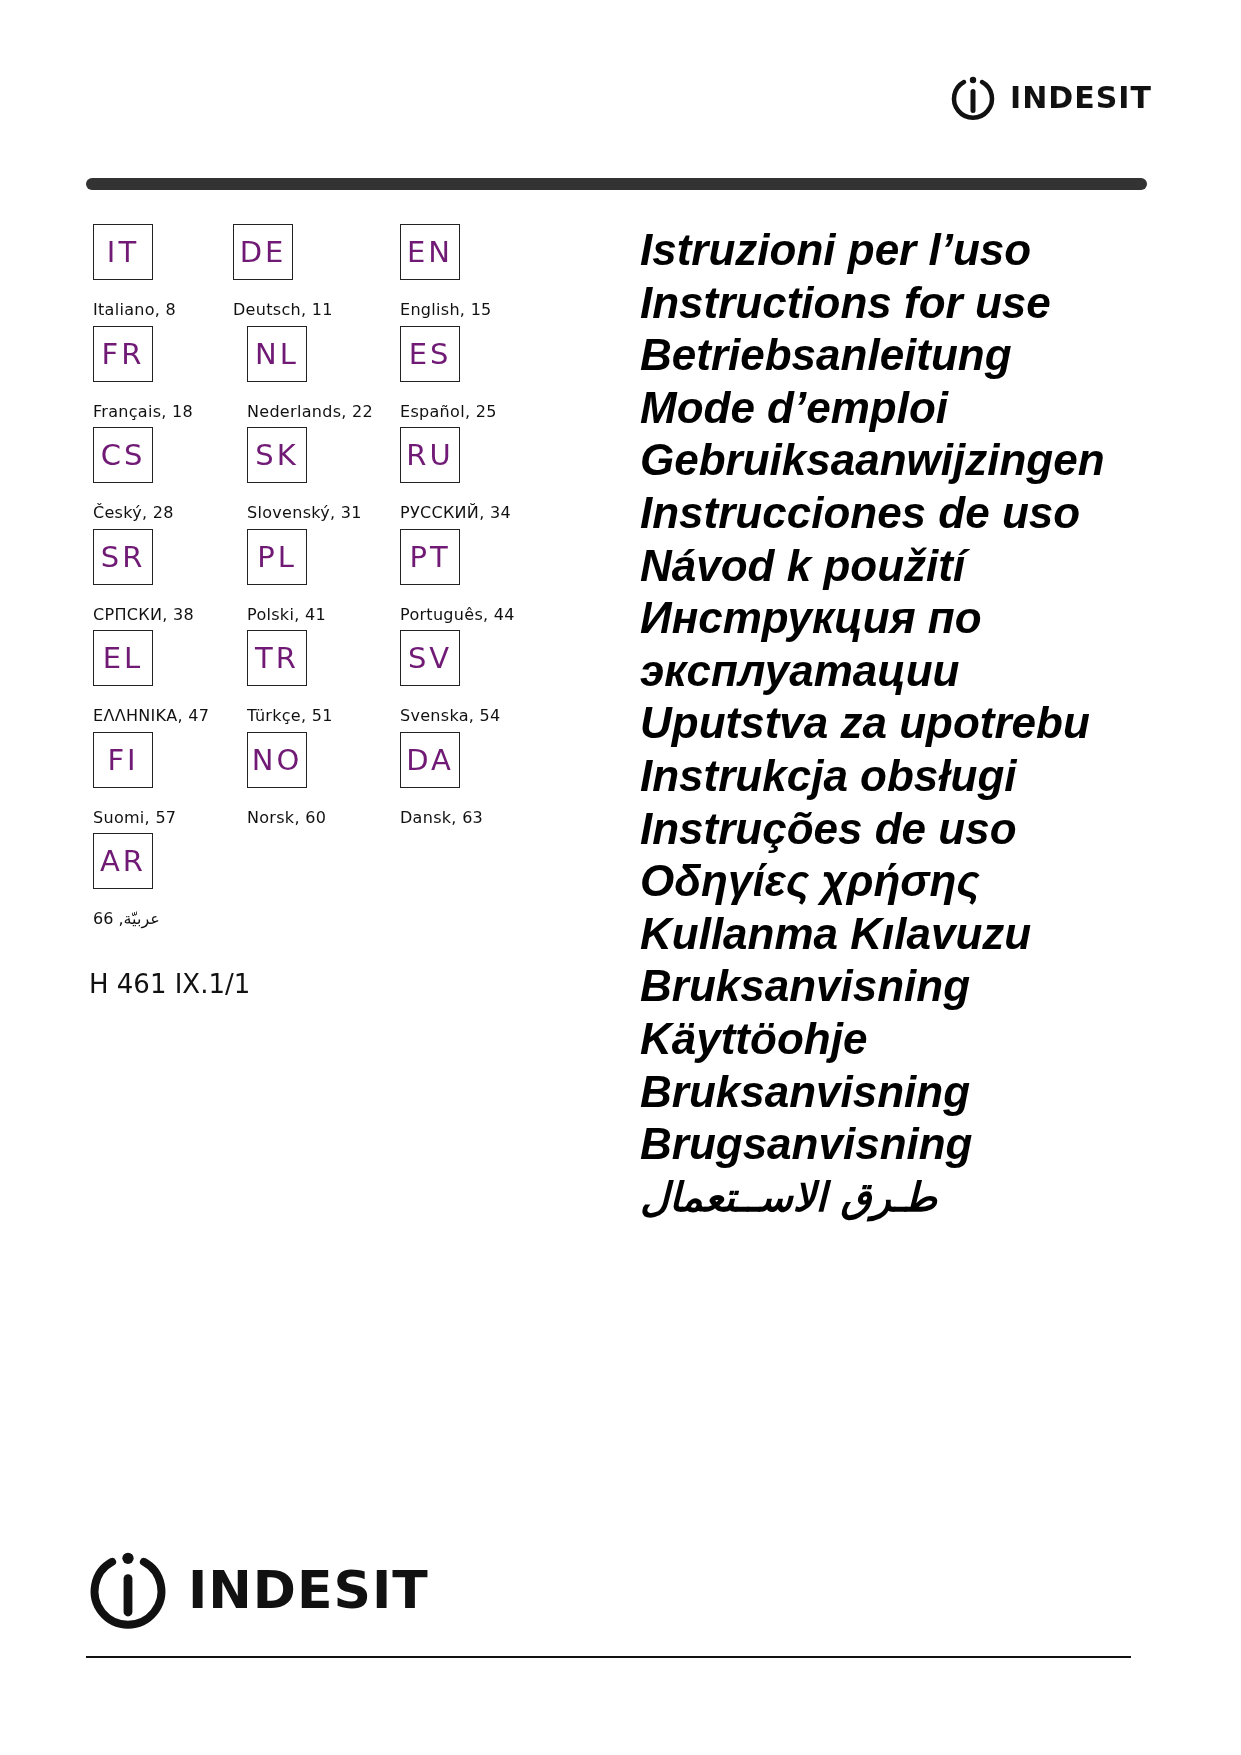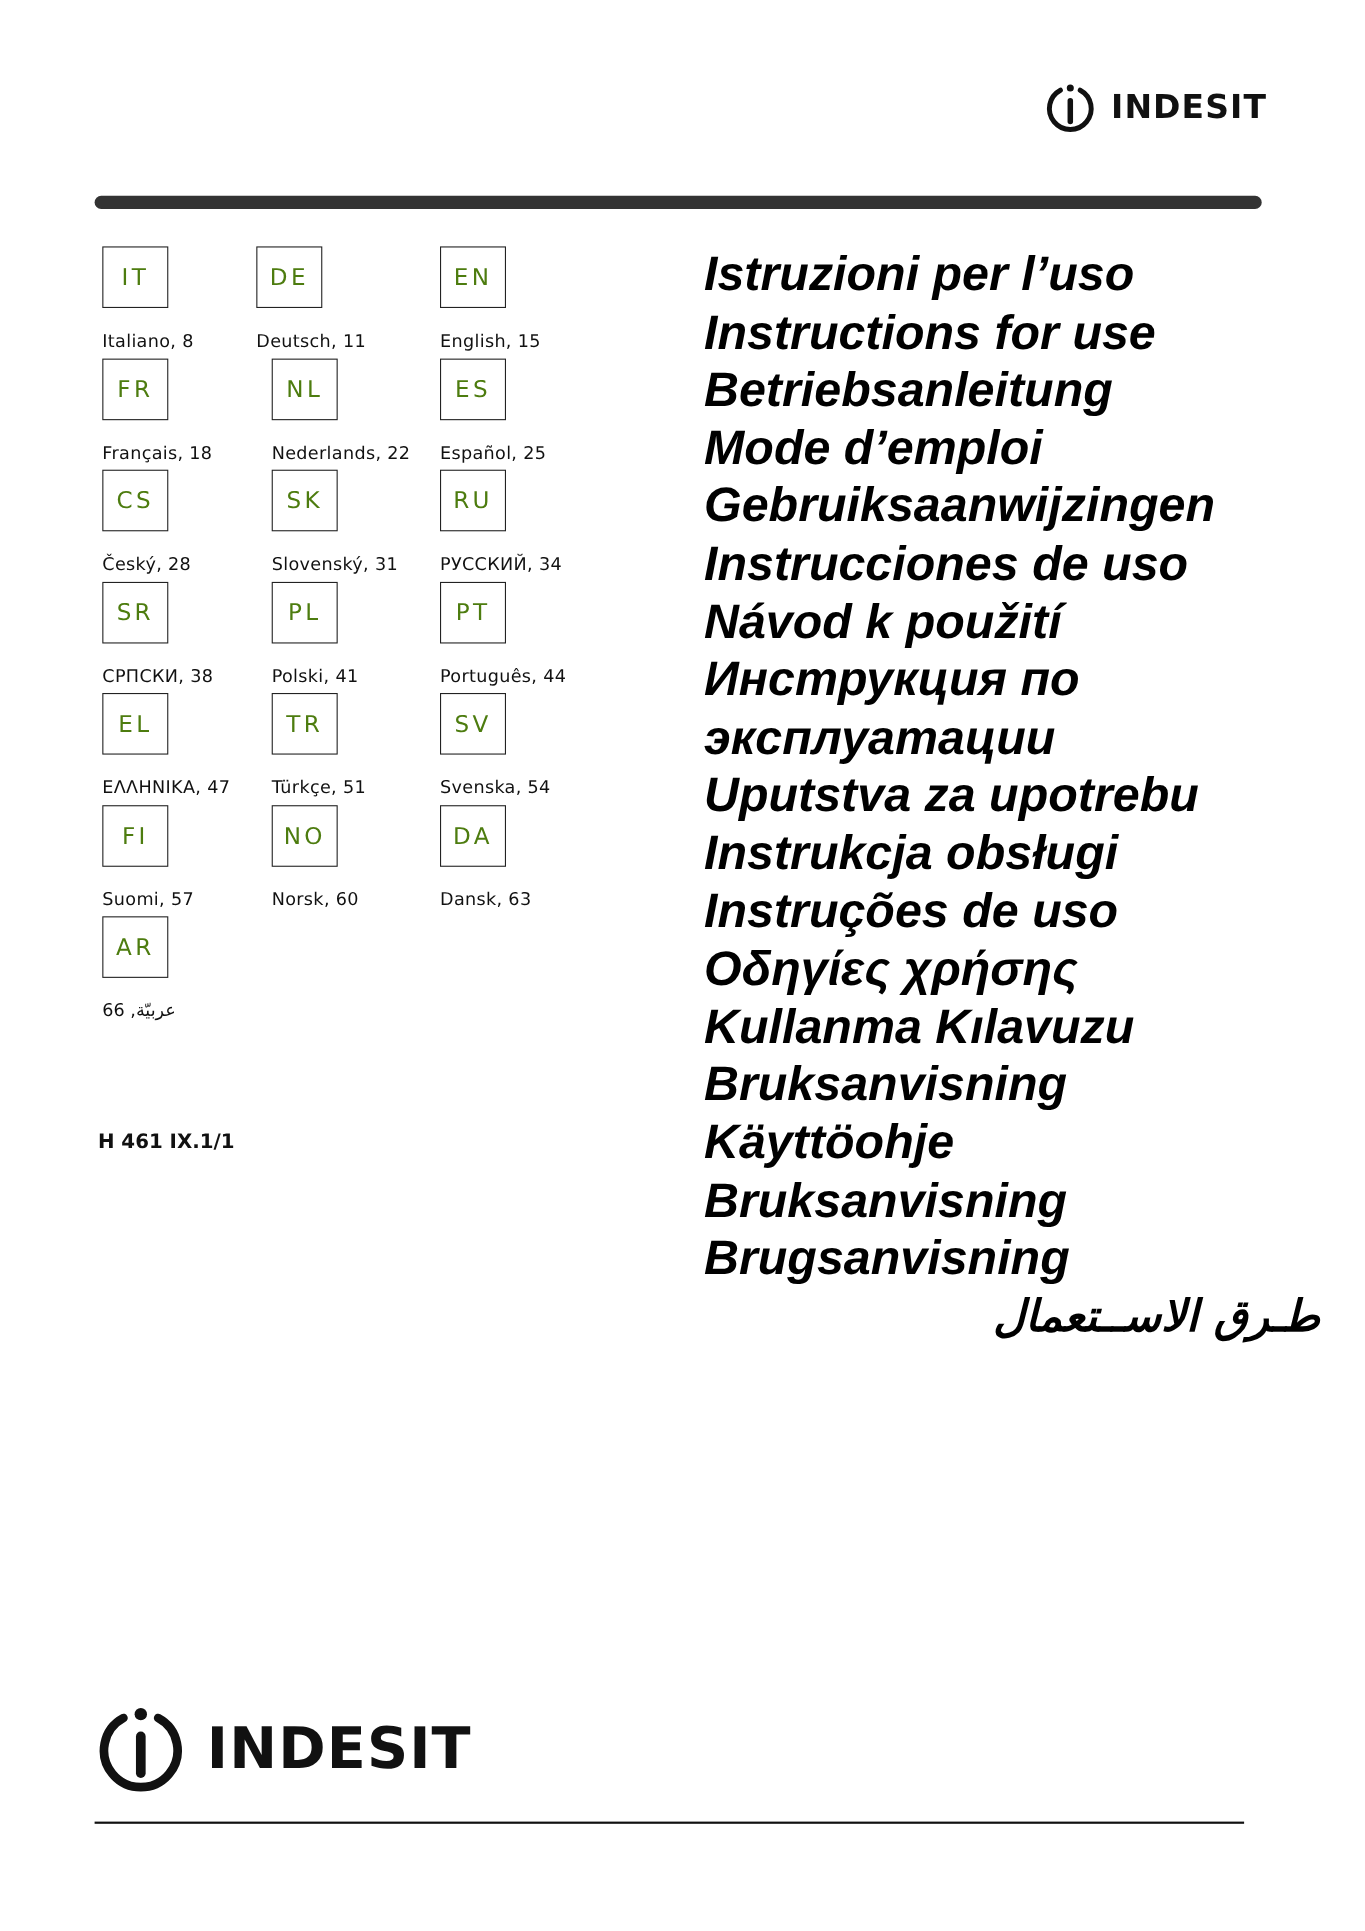--- a/index.html
+++ b/index.html
@@ -11,28 +11,28 @@
   .logo-top { left: 950px; top: 73px; }
   .logo-top .wordmark { font-size: 30px; margin-left: 14px; line-height: 1; }
   .logo-bottom { left: 86px; top: 1546px; }
   .logo-bottom .wordmark { font-size: 52px; margin-left: 18px; line-height: 1; }
 
   .top-bar { position: absolute; left: 86px; top: 178px; width: 1061px; height: 12px; background: #333333; border-radius: 6px; }
   .bottom-rule { position: absolute; left: 86px; top: 1656px; width: 1045px; height: 2px; background: #111; }
 
   .lang-grid { position: absolute; left: 93px; top: 224px; width: 470px; }
   .lang-cell { position: absolute; width: 150px; }
-  .lang-box { width: 58px; height: 54px; border: 1.5px solid #222; display: flex; align-items: center; justify-content: center; font-family: "DejaVu Sans", sans-serif; font-size: 21px; letter-spacing: 3px; color: #4d7c0f; box-sizing: content-box; }
+  .lang-box { width: 58px; height: 54px; border: 1.5px solid #222; display: flex; align-items: center; justify-content: center; font-family: "DejaVu Sans", sans-serif; font-size: 29px; letter-spacing: 3px; color: #701a75; box-sizing: content-box; }
   .lang-label { margin-top: 20px; font-family: "DejaVu Sans", sans-serif; font-size: 16px; color: #111; white-space: nowrap; letter-spacing: 0.3px; }
 
-  .model { position: absolute; left: 89px; top: 1028px; font-family: "DejaVu Sans", sans-serif; font-weight: bold; font-size: 18px; color: #111; }
+  .model { position: absolute; left: 89px; top: 969px; font-family: "DejaVu Sans", sans-serif; font-weight: normal; font-size: 26px; color: #111; }
 
   .titles { position: absolute; left: 640px; top: 224px; width: 560px; margin: 0; padding: 0; list-style: none; font-style: italic; }
   .titles li { font-family: "Liberation Sans", sans-serif; font-weight: bold; font-size: 44px; line-height: 52.6px; height: 52.6px; white-space: nowrap; color: #000; }
-  .titles li.arabic { direction: rtl; text-align: right; unicode-bidi: plaintext; font-family: "DejaVu Sans", sans-serif; font-size: 40px; }
+  .titles li.arabic { direction: rtl; text-align: left; unicode-bidi: plaintext; font-family: "DejaVu Sans", sans-serif; font-size: 40px; }
 </style>
 </head>
 <body>
 
 <div class="logo logo-top">
   <svg width="46" height="50" viewBox="0 0 46 50">
     <path d="M14 9 A19 19 0 1 0 32 9" fill="none" stroke="#111" stroke-width="4.5" stroke-linecap="round"></path>
     <circle cx="23" cy="7" r="3.2" fill="#111"></circle>
     <rect x="20.5" y="16" width="5" height="24" rx="2.5" fill="#111"></rect>
   </svg>

